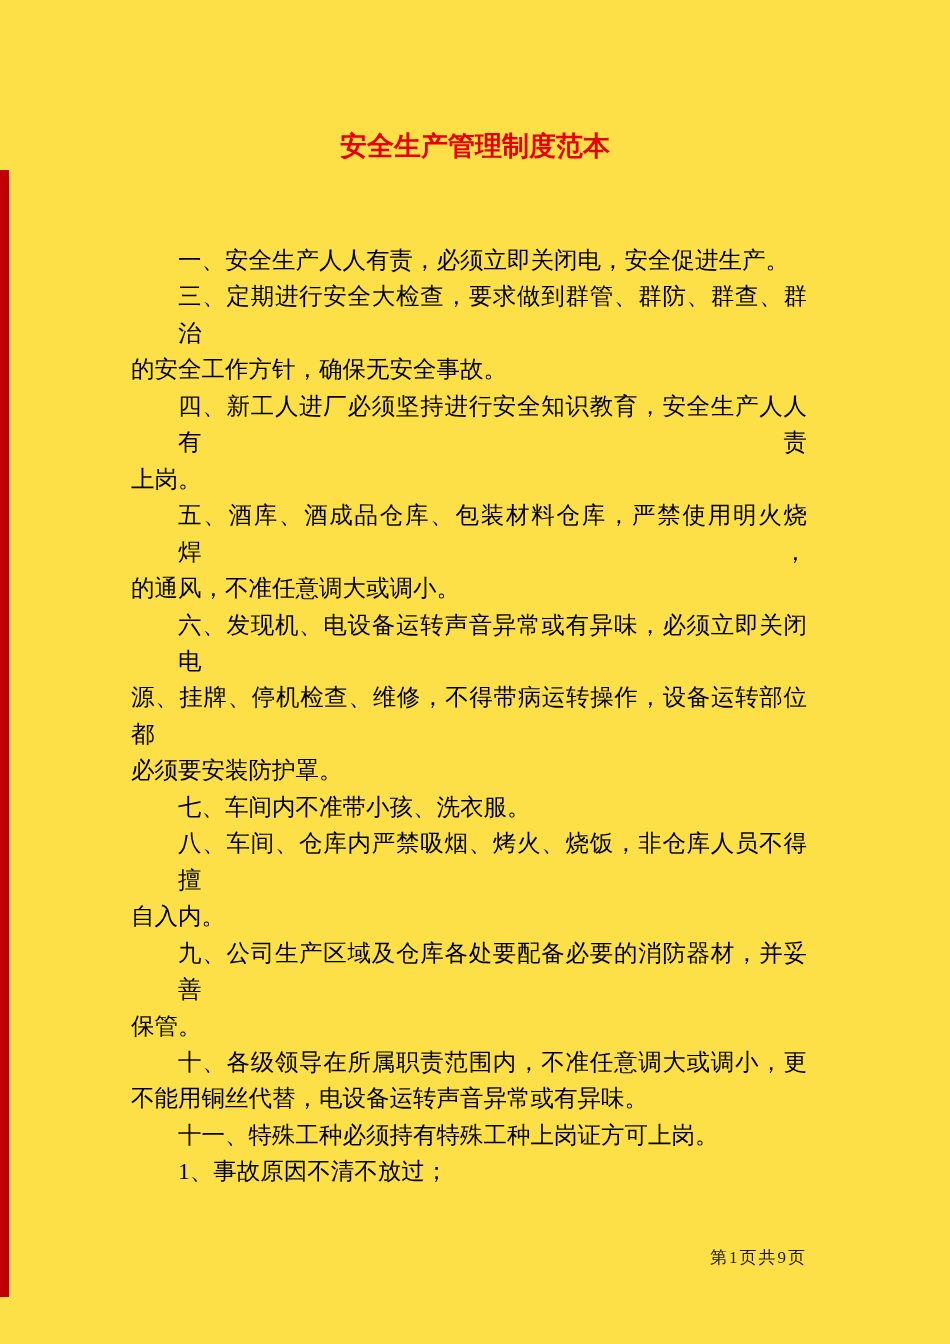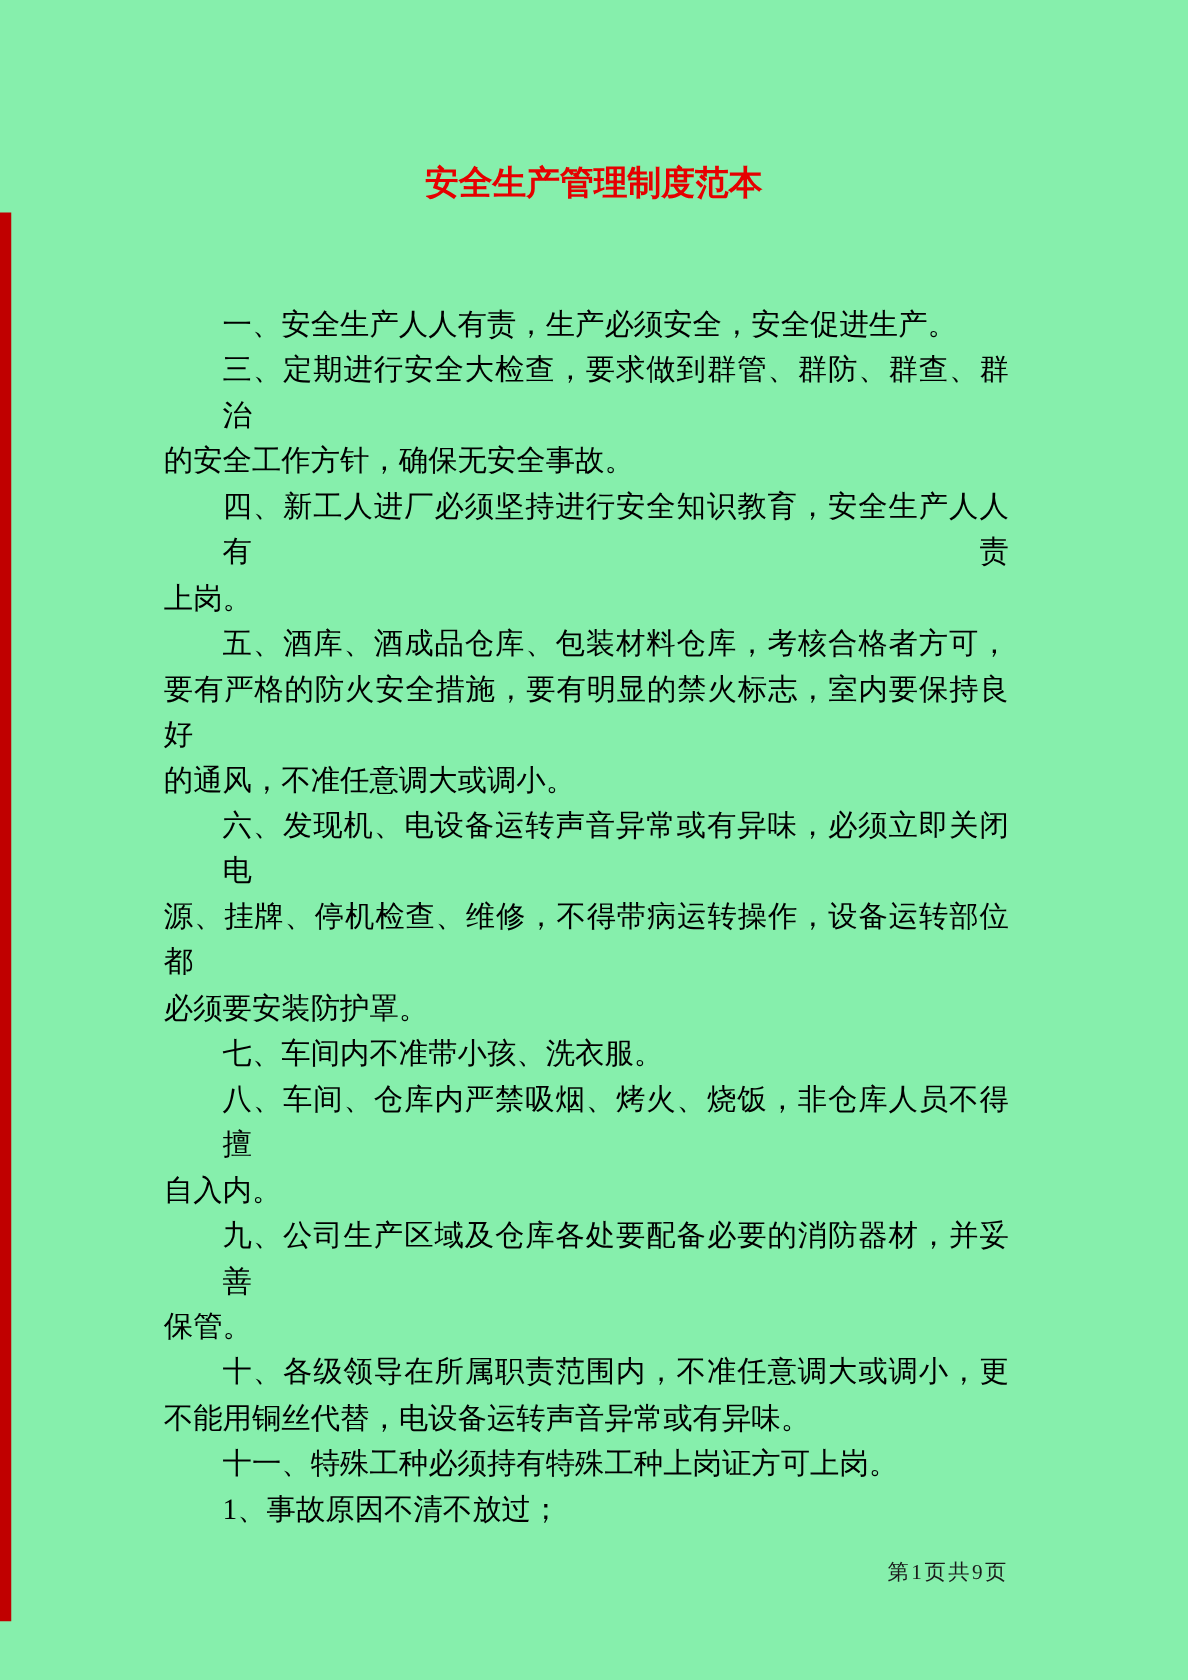--- a/index.html
+++ b/index.html
@@ -4,21 +4,21 @@
 <style>
   html, body {
     margin: 0;
     padding: 0;
     background: #ffffff;
   }
   .page {
     position: relative;
     width: 950px;
     height: 1344px;
-    background: #86efac;
+    background: #fde047;
     overflow: hidden;
     font-family: "Liberation Serif", "DejaVu Serif", serif;
   }
   .accent-bar {
     position: absolute;
     left: 0;
     top: 170px;
     width: 9px;
     height: 1127px;
     background: #c00000;
@@ -68,27 +68,26 @@
     margin-left: 20px;
   }
 </style>
 </head>
 <body>
 
 <div class="page">
   <div class="accent-bar"></div>
   <h1 class="title">安全生产管理制度范本</h1>
   <div class="body" id="doc-body">
-      <div class="line indent">一、安全生产人人有责，生产必须安全，安全促进生产。</div>
+      <div class="line indent">一、安全生产人人有责，必须立即关闭电，安全促进生产。</div>
       <div class="line indent full">三、定期进行安全大检查，要求做到群管、群防、群查、群治</div>
       <div class="line">的安全工作方针，确保无安全事故。</div>
       <div class="line indent full">四、新工人进厂必须坚持进行安全知识教育，安全生产人人有责</div>
       <div class="line">上岗。</div>
-      <div class="line indent full">五、酒库、酒成品仓库、包装材料仓库，考核合格者方可，</div>
-      <div class="line full">要有严格的防火安全措施，要有明显的禁火标志，室内要保持良好</div>
+      <div class="line indent full">五、酒库、酒成品仓库、包装材料仓库，严禁使用明火烧焊，</div>
       <div class="line">的通风，不准任意调大或调小。</div>
       <div class="line indent full">六、发现机、电设备运转声音异常或有异味，必须立即关闭电</div>
       <div class="line full">源、挂牌、停机检查、维修，不得带病运转操作，设备运转部位都</div>
       <div class="line">必须要安装防护罩。</div>
       <div class="line indent">七、车间内不准带小孩、洗衣服。</div>
       <div class="line indent full">八、车间、仓库内严禁吸烟、烤火、烧饭，非仓库人员不得擅</div>
       <div class="line">自入内。</div>
       <div class="line indent full">九、公司生产区域及仓库各处要配备必要的消防器材，并妥善</div>
       <div class="line">保管。</div>
       <div class="line indent full">十、各级领导在所属职责范围内，不准任意调大或调小，更</div>

